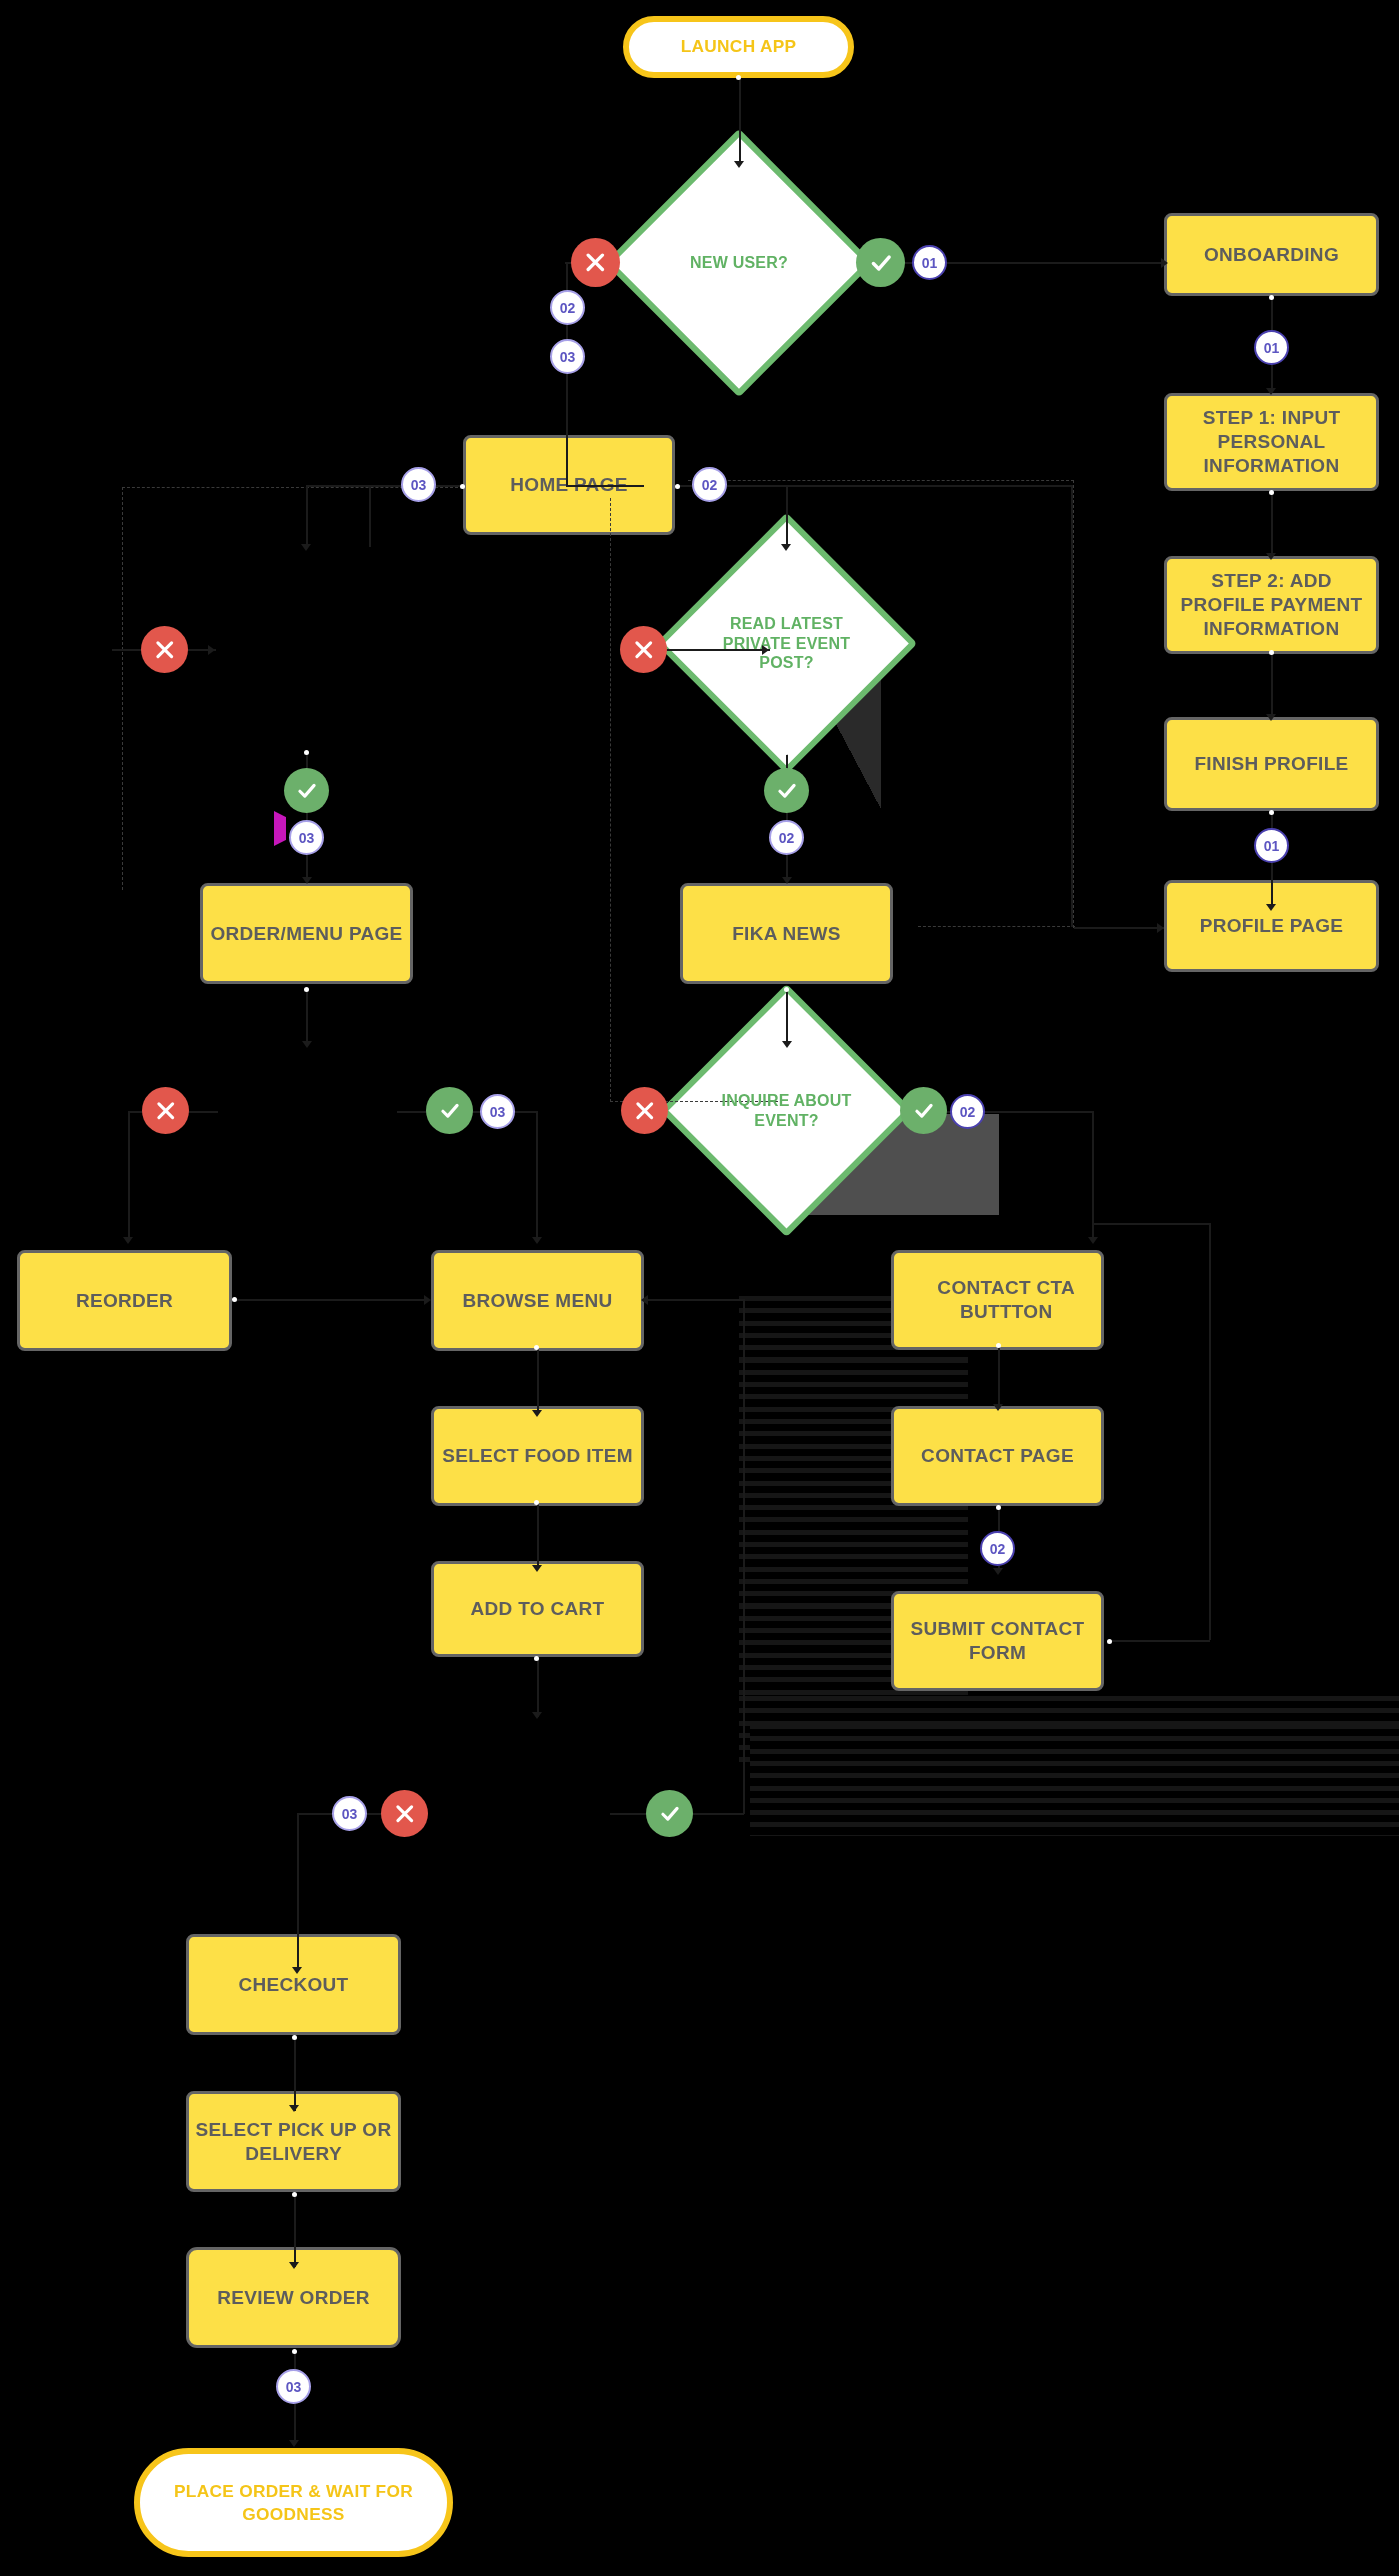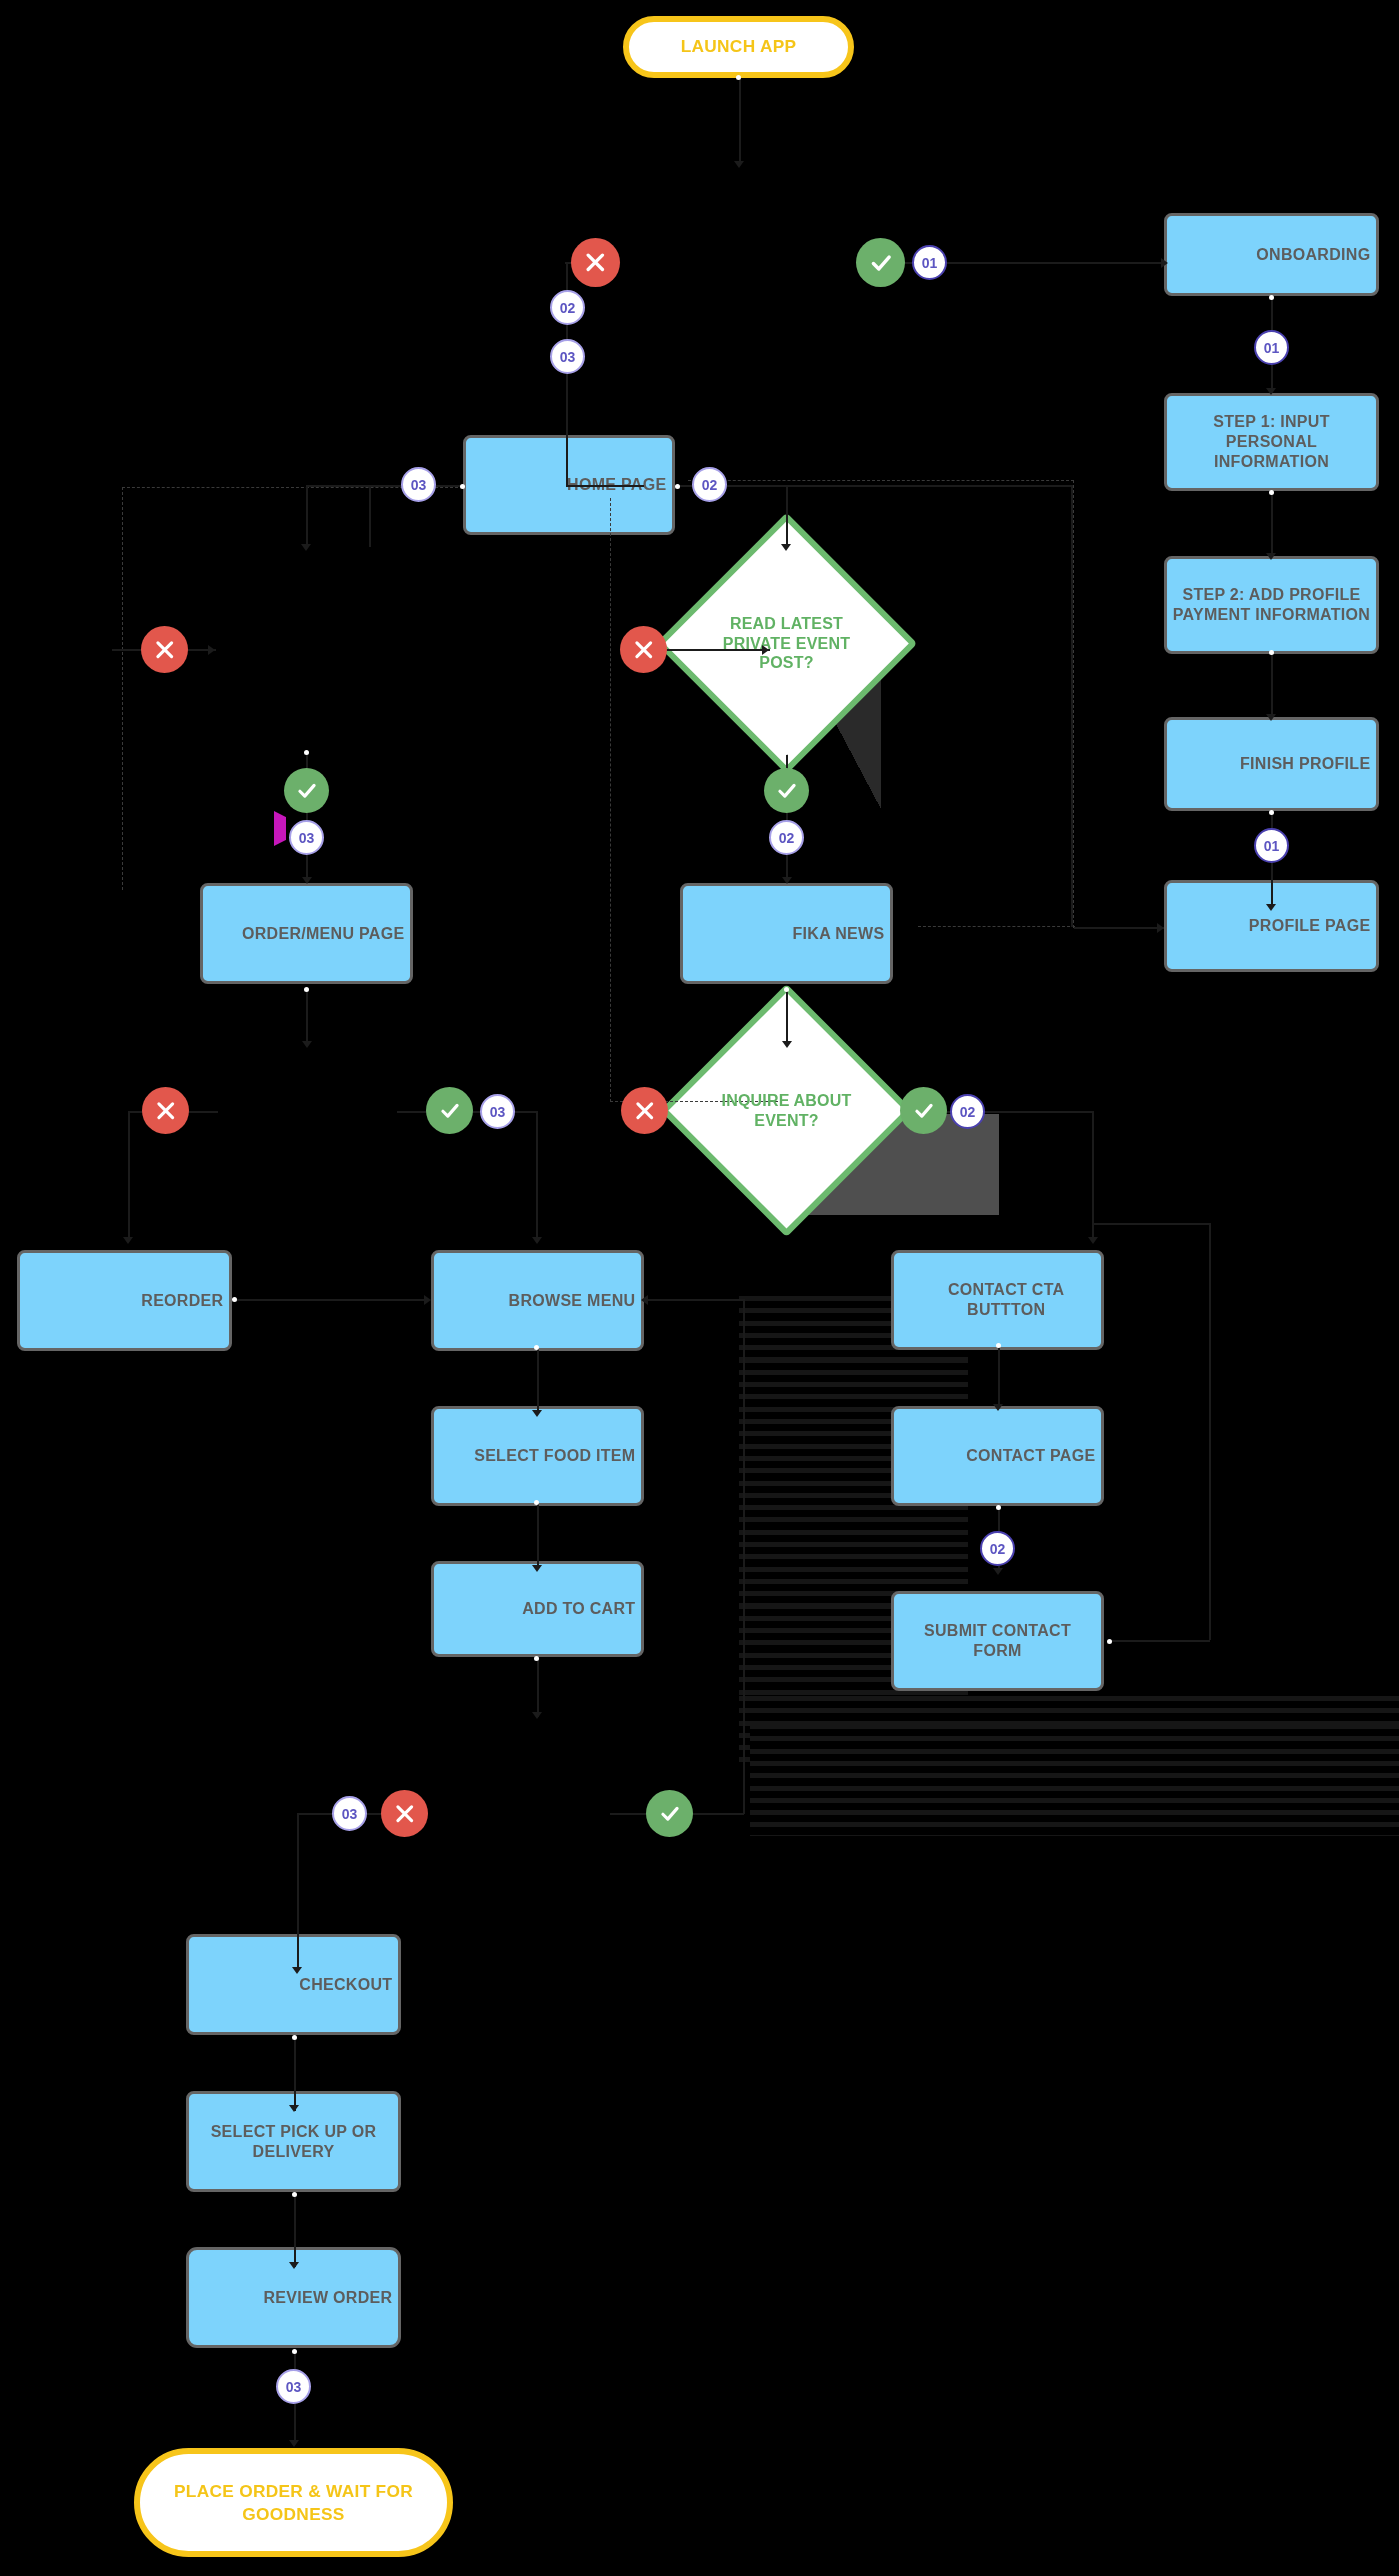--- a/index.html
+++ b/index.html
@@ -8,31 +8,30 @@
     font-family: "Liberation Sans", "DejaVu Sans", sans-serif;
     width:1399px; height:2576px; position:relative; overflow:hidden;
   }
   #stage { position:absolute; inset:0; background:#000; }
 
   
   .node { position:absolute; display:flex; align-items:center; justify-content:center; text-align:center; }
 
   
   .box {
-    background:#7dd3fc;
+    background:#fde047;
     border:3.9px solid #656565;
     border-radius:7.8px;
     color:#5d5d5d;
     font-weight:700;
     letter-spacing:0.3px;
     line-height:1.25;
     padding:3.4px 5.6px;
-    font-size:16px;
+    font-size:19px;
     text-transform:uppercase;
-    justify-content:flex-end;
   }
 
   
   .pill {
     background:#ffffff;
     border:6.7px solid #f7c51a;
     border-radius:559px;
     color:#f5c518;
     font-weight:700;
     font-size:17.3px;
@@ -249,20 +248,24 @@
   <div class="arw down" style="left:289px;top:2262px;"></div>
 
   <div class="dot" style="left:292px;top:2349px;"></div>
   <div class="ln v" style="left:294px;top:2352px;height:92px;"></div>
   <div class="arw down" style="left:289px;top:2440px;"></div>
 
   <div class="node pill" style="left:623px;top:15.7px;width:231px;height:62px;">
     <span>LAUNCH APP</span>
   </div>
 
+  <div class="node diamond" style="left:644px;top:168px;width:190px;height:190px;">
+    <div class="dshape"></div>
+    <div class="dlabel">NEW USER?</div>
+  </div>
   <div class="marker no" style="left:571px;top:238px;width:49px;height:49px;">
     <svg width="24.6" height="24.6" viewBox="0 0 24 24">
         <path d="M5 5 L19 19 M19 5 L5 19" stroke="#fff" stroke-width="3.2" stroke-linecap="round" fill="none"></path>
       </svg>
   </div>
   <div class="marker yes" style="left:856px;top:238px;width:49px;height:49px;">
     <svg width="26" height="26" viewBox="0 0 24 24">
         <path d="M5 12.5 L10 17.5 L19.5 6.5" stroke="#fff" stroke-width="3.2" stroke-linecap="round" stroke-linejoin="round" fill="none"></path>
       </svg>
   </div>

